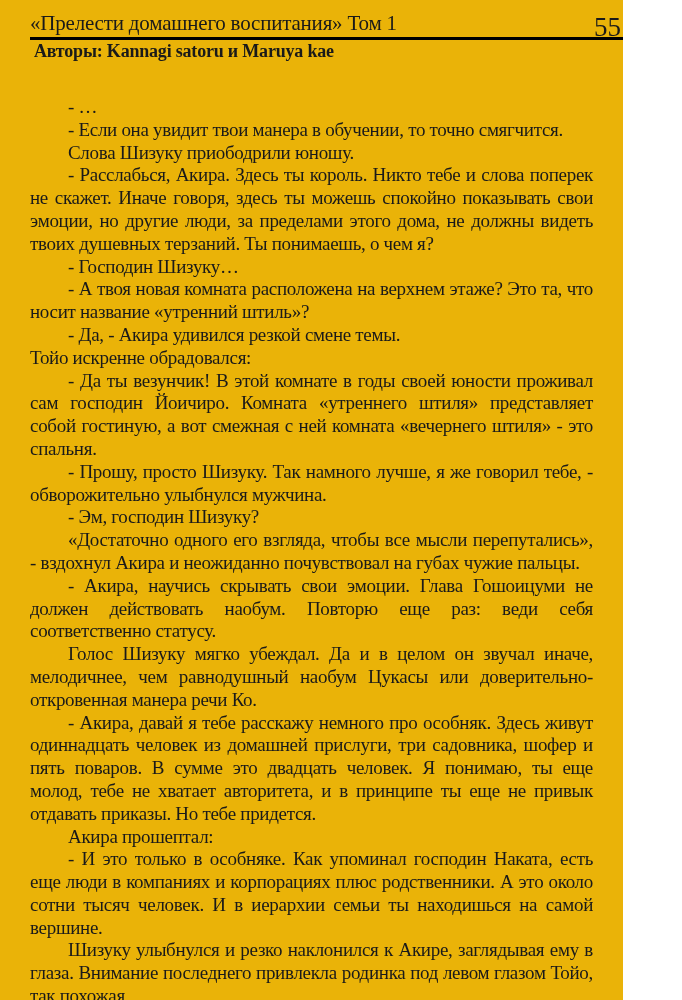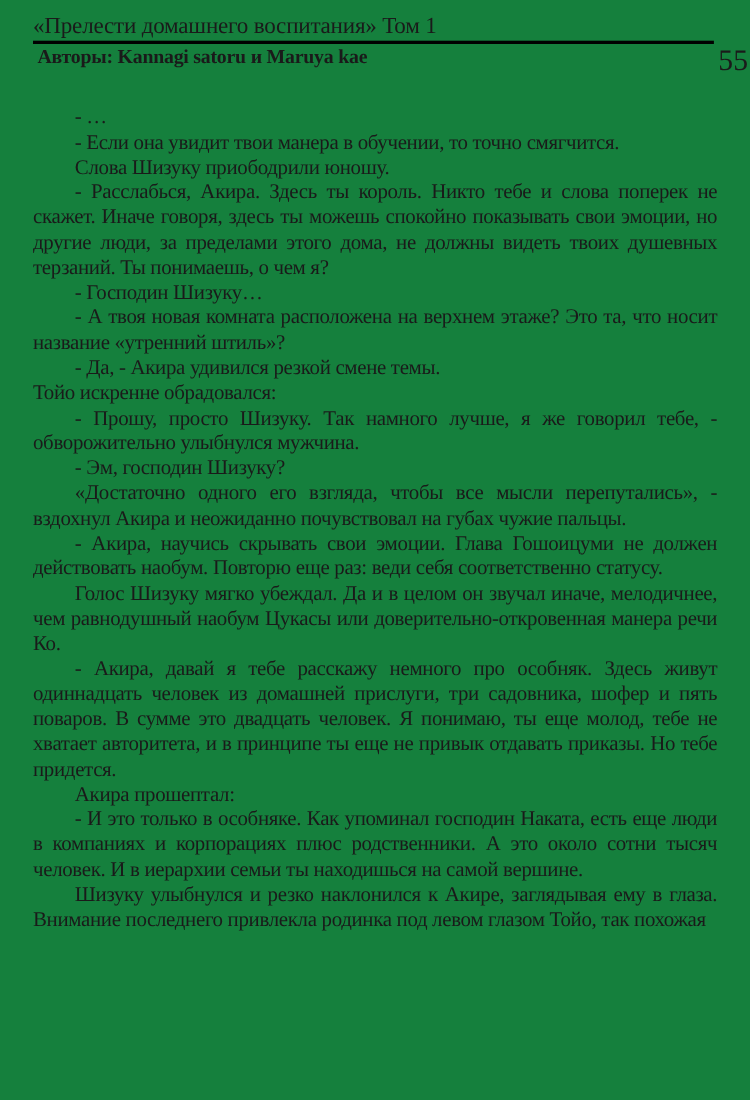--- a/index.html
+++ b/index.html
@@ -1,38 +1,38 @@
 <!DOCTYPE html>
 <html><head>
   <meta charset="utf-8">
   <style>
     html, body { margin: 0; padding: 0; background: #ffffff; }
     .page {
       position: relative;
-      width: 682px;
+      width: 588px;
       height: 1000px;
-      background: #15803d;
+      background: #eab308;
       font-family: "Liberation Serif", serif;
       color: #1a1a1a;
       overflow: hidden;
+      padding-left: 35px;
     }
     .title {
       position: absolute;
       left: 30px;
       top: 11px;
       font-size: 21px;
       letter-spacing: -0.2px;
       white-space: nowrap;
     }
     .pagenum {
       position: absolute;
       right: 2px;
       top: 12px;
       font-size: 27px;
-      margin-top: 28px;
     }
     .rule {
       position: absolute;
       left: 30px;
       top: 37px;
       width: 619px;
       height: 3px;
       background: #000000;
     }
     .authors {
@@ -76,20 +76,21 @@
 
   <main class="body" id="body-container">
       <p>- …</p>
       <p>- Если она увидит твои манера в обучении, то точно смягчится.</p>
       <p>Слова Шизуку приободрили юношу.</p>
       <p>- Расслабься, Акира. Здесь ты король. Никто тебе и слова поперек не скажет. Иначе говоря, здесь ты можешь спокойно показывать свои эмоции, но другие люди, за пределами этого дома, не должны видеть твоих душевных терзаний. Ты понимаешь, о чем я?</p>
       <p>- Господин Шизуку…</p>
       <p>- А твоя новая комната расположена на верхнем этаже? Это та, что носит название «утренний штиль»?</p>
       <p>- Да, - Акира удивился резкой смене темы.</p>
       <p class="noindent">Тойо искренне обрадовался:</p>
+      <p>- Да ты везунчик! В этой комнате в годы своей юности проживал сам господин Йоичиро. Комната «утреннего штиля» представляет собой гостиную, а вот смежная с ней комната «вечернего штиля» - это спальня.</p>
       <p>- Прошу, просто Шизуку. Так намного лучше, я же говорил тебе, - обворожительно улыбнулся мужчина.</p>
       <p>- Эм, господин Шизуку?</p>
       <p>«Достаточно одного его взгляда, чтобы все мысли перепутались», - вздохнул Акира и неожиданно почувствовал на губах чужие пальцы.</p>
       <p>- Акира, научись скрывать свои эмоции. Глава Гошоицуми не должен действовать наобум. Повторю еще раз: веди себя соответственно статусу.</p>
       <p>Голос Шизуку мягко убеждал. Да и в целом он звучал иначе, мелодичнее, чем равнодушный наобум Цукасы или доверительно-откровенная манера речи Ко.</p>
       <p>- Акира, давай я тебе расскажу немного про особняк. Здесь живут одиннадцать человек из домашней прислуги, три садовника, шофер и пять поваров. В сумме это двадцать человек. Я понимаю, ты еще молод, тебе не хватает авторитета, и в принципе ты еще не привык отдавать приказы. Но тебе придется.</p>
       <p>Акира прошептал:</p>
       <p>- И это только в особняке. Как упоминал господин Наката, есть еще люди в компаниях и корпорациях плюс родственники. А это около сотни тысяч человек. И в иерархии семьи ты находишься на самой вершине.</p>
       <p>Шизуку улыбнулся и резко наклонился к Акире, заглядывая ему в глаза. Внимание последнего привлекла родинка под левом глазом Тойо, так похожая</p>
     </main>

